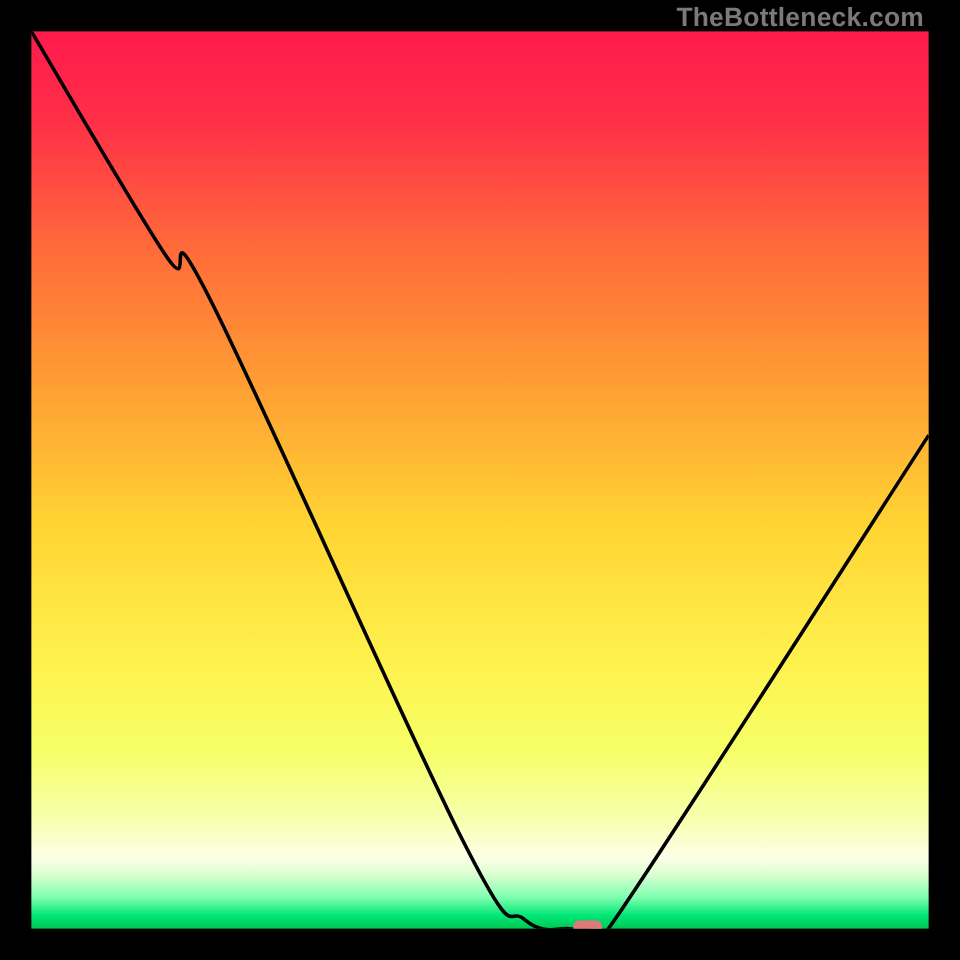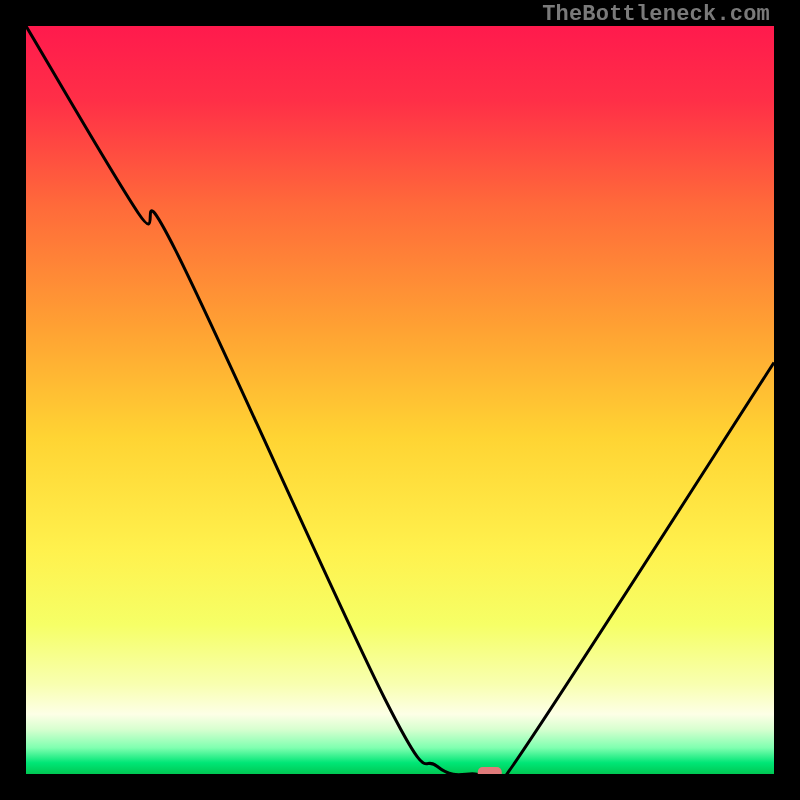--- a/index.html
+++ b/index.html
@@ -22,21 +22,21 @@
     position: absolute;
     left: 26px;
     top: 26px;
     width: 748px;
     height: 748px;
   }
   .watermark {
     position: absolute;
     top: 2px;
     right: 30px;
-    font-family: Liberation Mono, monospace;
+    font-family: Liberation Sans, sans-serif;
     font-size: 22px;
     font-weight: 600;
     color: #7a7a7a;
     letter-spacing: 0.2px;
   }
   svg {
     display: block;
   }
 </style>
 </head>

